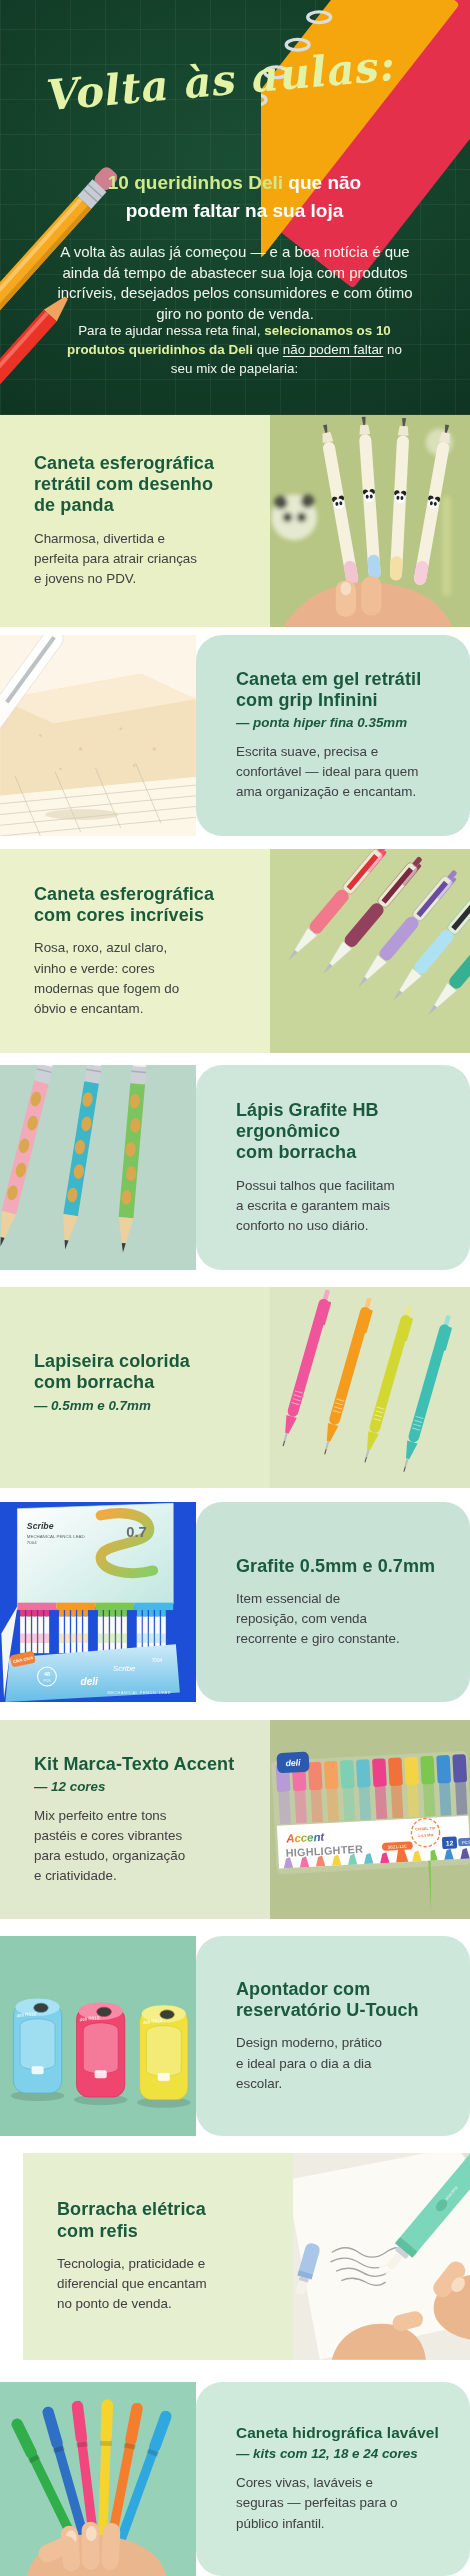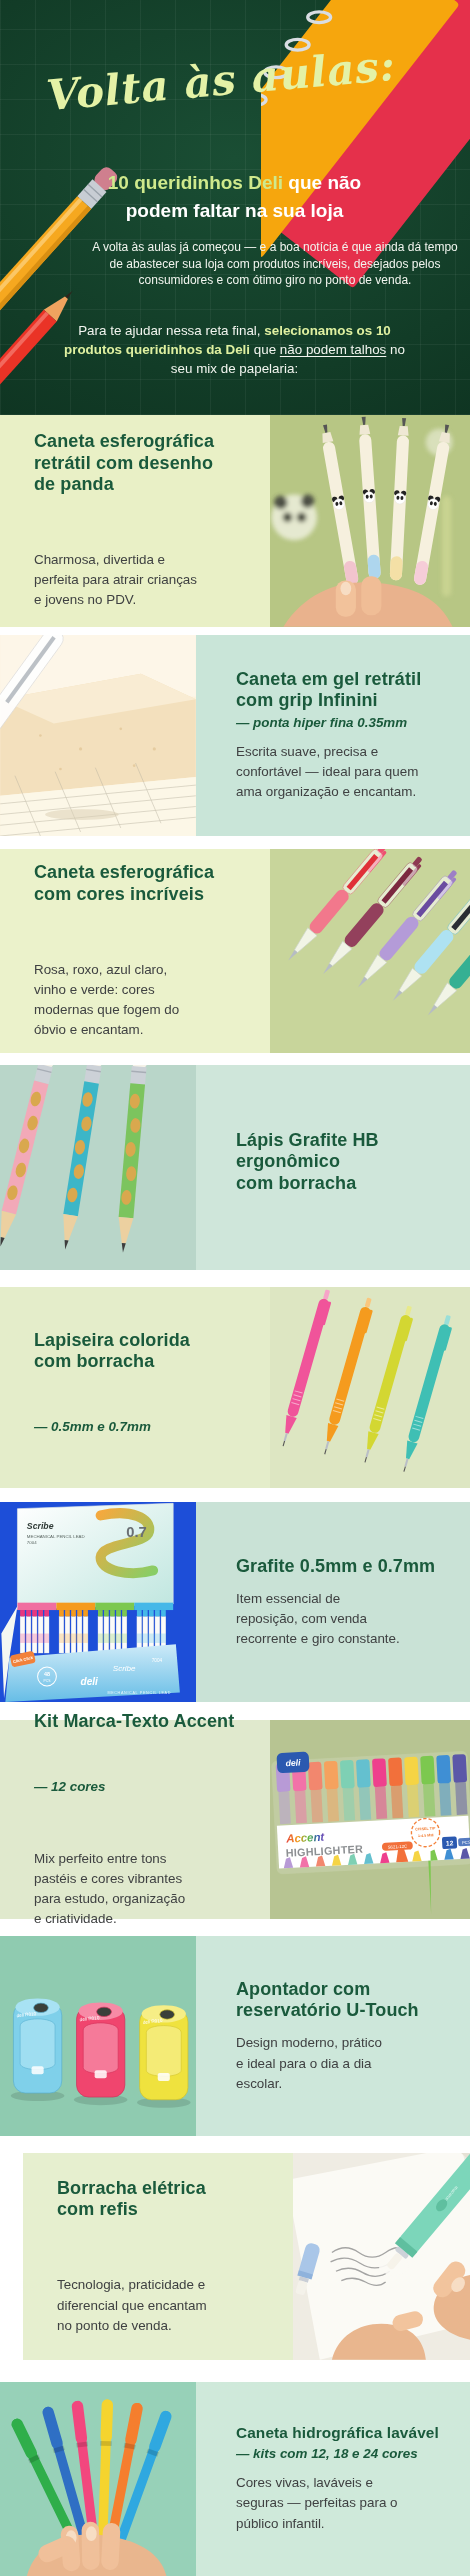--- a/index.html
+++ b/index.html
@@ -14,31 +14,31 @@
       repeating-linear-gradient(0deg, rgba(255,255,255,0.05) 0 0.7px, transparent 0.7px 35px),
       radial-gradient(120% 95% at 50% 38%, #1a4e34 0%, #123c27 55%, #0c2e1d 100%);}
   .chalk svg{position:absolute;}
   .h-title{position:absolute;top:56px;left:13.4px;width:416px;text-align:center;
     font-family:"DejaVu Serif",serif;font-style:italic;font-weight:bold;
     font-size:42px;color:#e4f2a6;transform:rotate(-5deg);letter-spacing:0.7px;}
   .h-sub{position:absolute;top:169px;left:87px;width:295px;text-align:center;
     font-weight:bold;font-size:19px;line-height:1.45;color:#ffffff;}
   .h-sub .hl{color:#cfe98c;}
   .h-p1{position:absolute;top:227px;left:47px;width:376px;text-align:center;
-    font-size:12px;line-height:1.38;color:#f2f5ef;margin-left:40px;}
+    font-size:15px;line-height:1.38;color:#f2f5ef;}
   .h-p2{position:absolute;top:308px;left:60px;width:349px;text-align:center;
     font-size:13.4px;line-height:1.42;color:#f2f5ef;}
   .h-p2 .hl{color:#dff0a0;font-weight:bold;}
   .h-p2 .ul{text-decoration:underline;text-underline-offset:2px;}
 
   
   .sec{display:flex;width:470px;}
   .sec .txt{box-sizing:border-box;display:flex;flex-direction:column;justify-content:center;}
-  .sec .txt.left{width:270px;padding:0 23px 0 34px;gap:43px;}
-  .sec .txt.right{width:274px;padding:0 20px 0 40px;}
+  .sec .txt.left{width:270px;padding:0 23px 0 34px;}
+  .sec .txt.right{width:274px;padding:0 20px 0 40px;border-radius:26px;}
   .sec .img{position:relative;overflow:hidden;flex:1;}
   .sec .img svg{position:absolute;top:0;left:0;}
   .sec-heading{margin:0 0 12px 0;font-size:18px;line-height:1.18;font-weight:bold;
     color:#1a5a3c;white-space:pre-line;letter-spacing:0.1px;}
   .sec-subheading{margin:-8px 0 12px 0;font-size:13.4px;font-weight:bold;
     color:#1a5a3c;white-space:pre-line;font-style:italic;}
   .sec-body{margin:0;font-size:13.4px;line-height:1.5;color:#3f4142;white-space:pre-line;}
   .s10 .sec-heading{font-size:15.4px;}
   .s1{height:212px;margin-bottom:8px;}
   .s2{height:201px;margin-bottom:13.4px;}
@@ -101,21 +101,21 @@
       <g transform="translate(88,232) rotate(42)">
         <polygon points="-2.5,-36 2.5,-36 0,-50" fill="#2f241c"></polygon>
         <polygon points="-13,0 13,0 3,-36 -3,-36" fill="#efa35f"></polygon>
         <rect x="-13" y="0" width="26" height="230" fill="#ea3326"></rect>
         <rect x="-9" y="0" width="6" height="230" fill="#f2695e"></rect>
       </g>
     </svg>
     <div class="h-title">Volta às aulas:</div>
     <div class="h-sub"><span class="hl">10 queridinhos Deli</span><span> que não podem faltar na sua loja</span></div>
     <p class="h-p1">A volta às aulas já começou — e a boa notícia é que ainda dá tempo de abastecer sua loja com produtos incríveis, desejados pelos consumidores e com ótimo giro no ponto de venda.</p>
-    <p class="h-p2"><span>Para te ajudar nessa reta final, </span><span class="hl">selecionamos os 10 produtos queridinhos da Deli</span><span> que </span><span class="ul">não podem talhos</span><span> no seu mix de papelaria:</span></p>
+    <p class="h-p2"><span>Para te ajudar nessa reta final, </span><span class="hl">selecionamos os 10 produtos queridinhos da Deli</span><span> que </span><span class="ul">não podem faltar</span><span> no seu mix de papelaria:</span></p>
   </header>
 
   <section class="sec s1">
     <div class="txt left" style="background-color: rgb(233, 240, 198);">
       <h2 class="sec-heading">Caneta esferográfica
 retrátil com desenho
 de panda</h2>
       <p class="sec-body">Charmosa, divertida e
 perfeita para atrair crianças
 e jovens no PDV.</p>
@@ -340,20 +340,23 @@
             <polygon points="-11,210 11,210 3,248 -3,248" fill="#ecd0a0"></polygon>
             <polygon points="-3,248 3,248 0,262" fill="#3d3d3d"></polygon>
           </g>
         </g>
       </svg>
     </div>
     <div class="txt right" style="background-color: rgb(207, 230, 218);">
       <h2 class="sec-heading">Lápis Grafite HB
 ergonômico
 com borracha</h2>
+      <p class="sec-body">Possui talhos que facilitam
+a escrita e garantem mais
+conforto no uso diário.</p>
     </div>
   </section>
 
   <section class="sec s5">
     <div class="txt left" style="background-color: rgb(228, 237, 202);">
       <h2 class="sec-heading">Lapiseira colorida
 com borracha</h2>
       <h3 class="sec-subheading">— 0.5mm e 0.7mm</h3>
     </div>
     <div class="img" style="background-color: rgb(221, 230, 194);">

